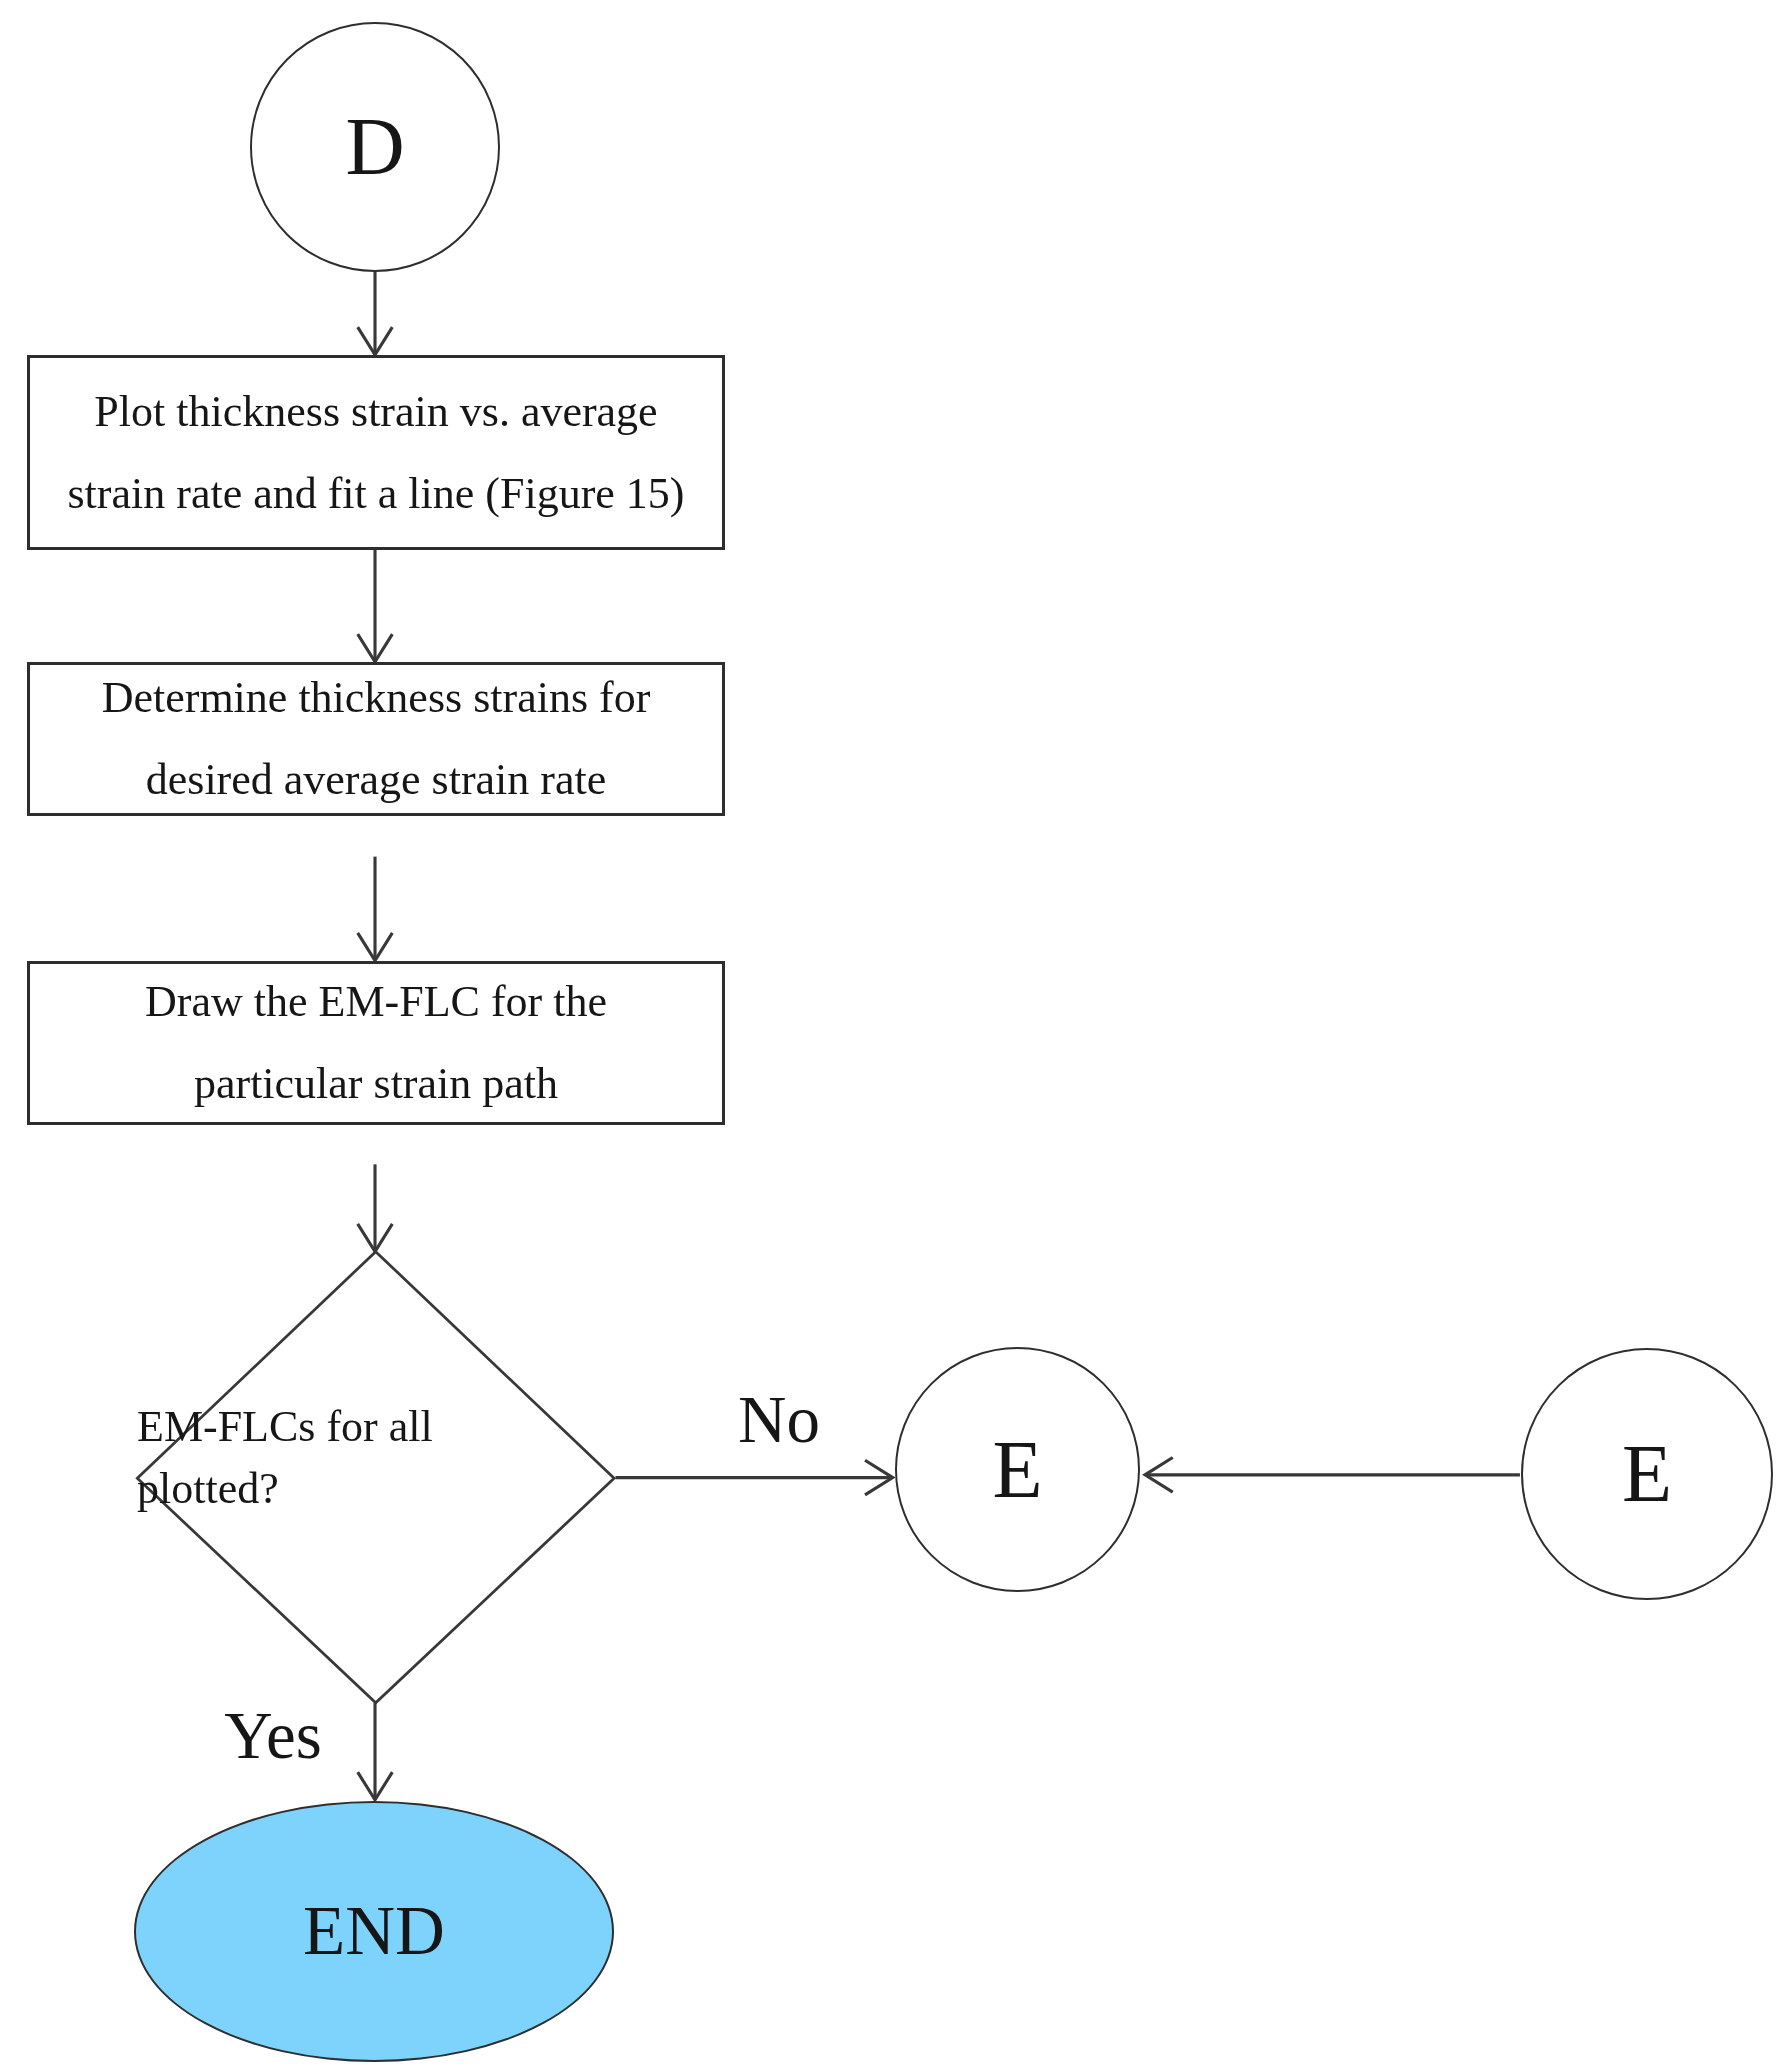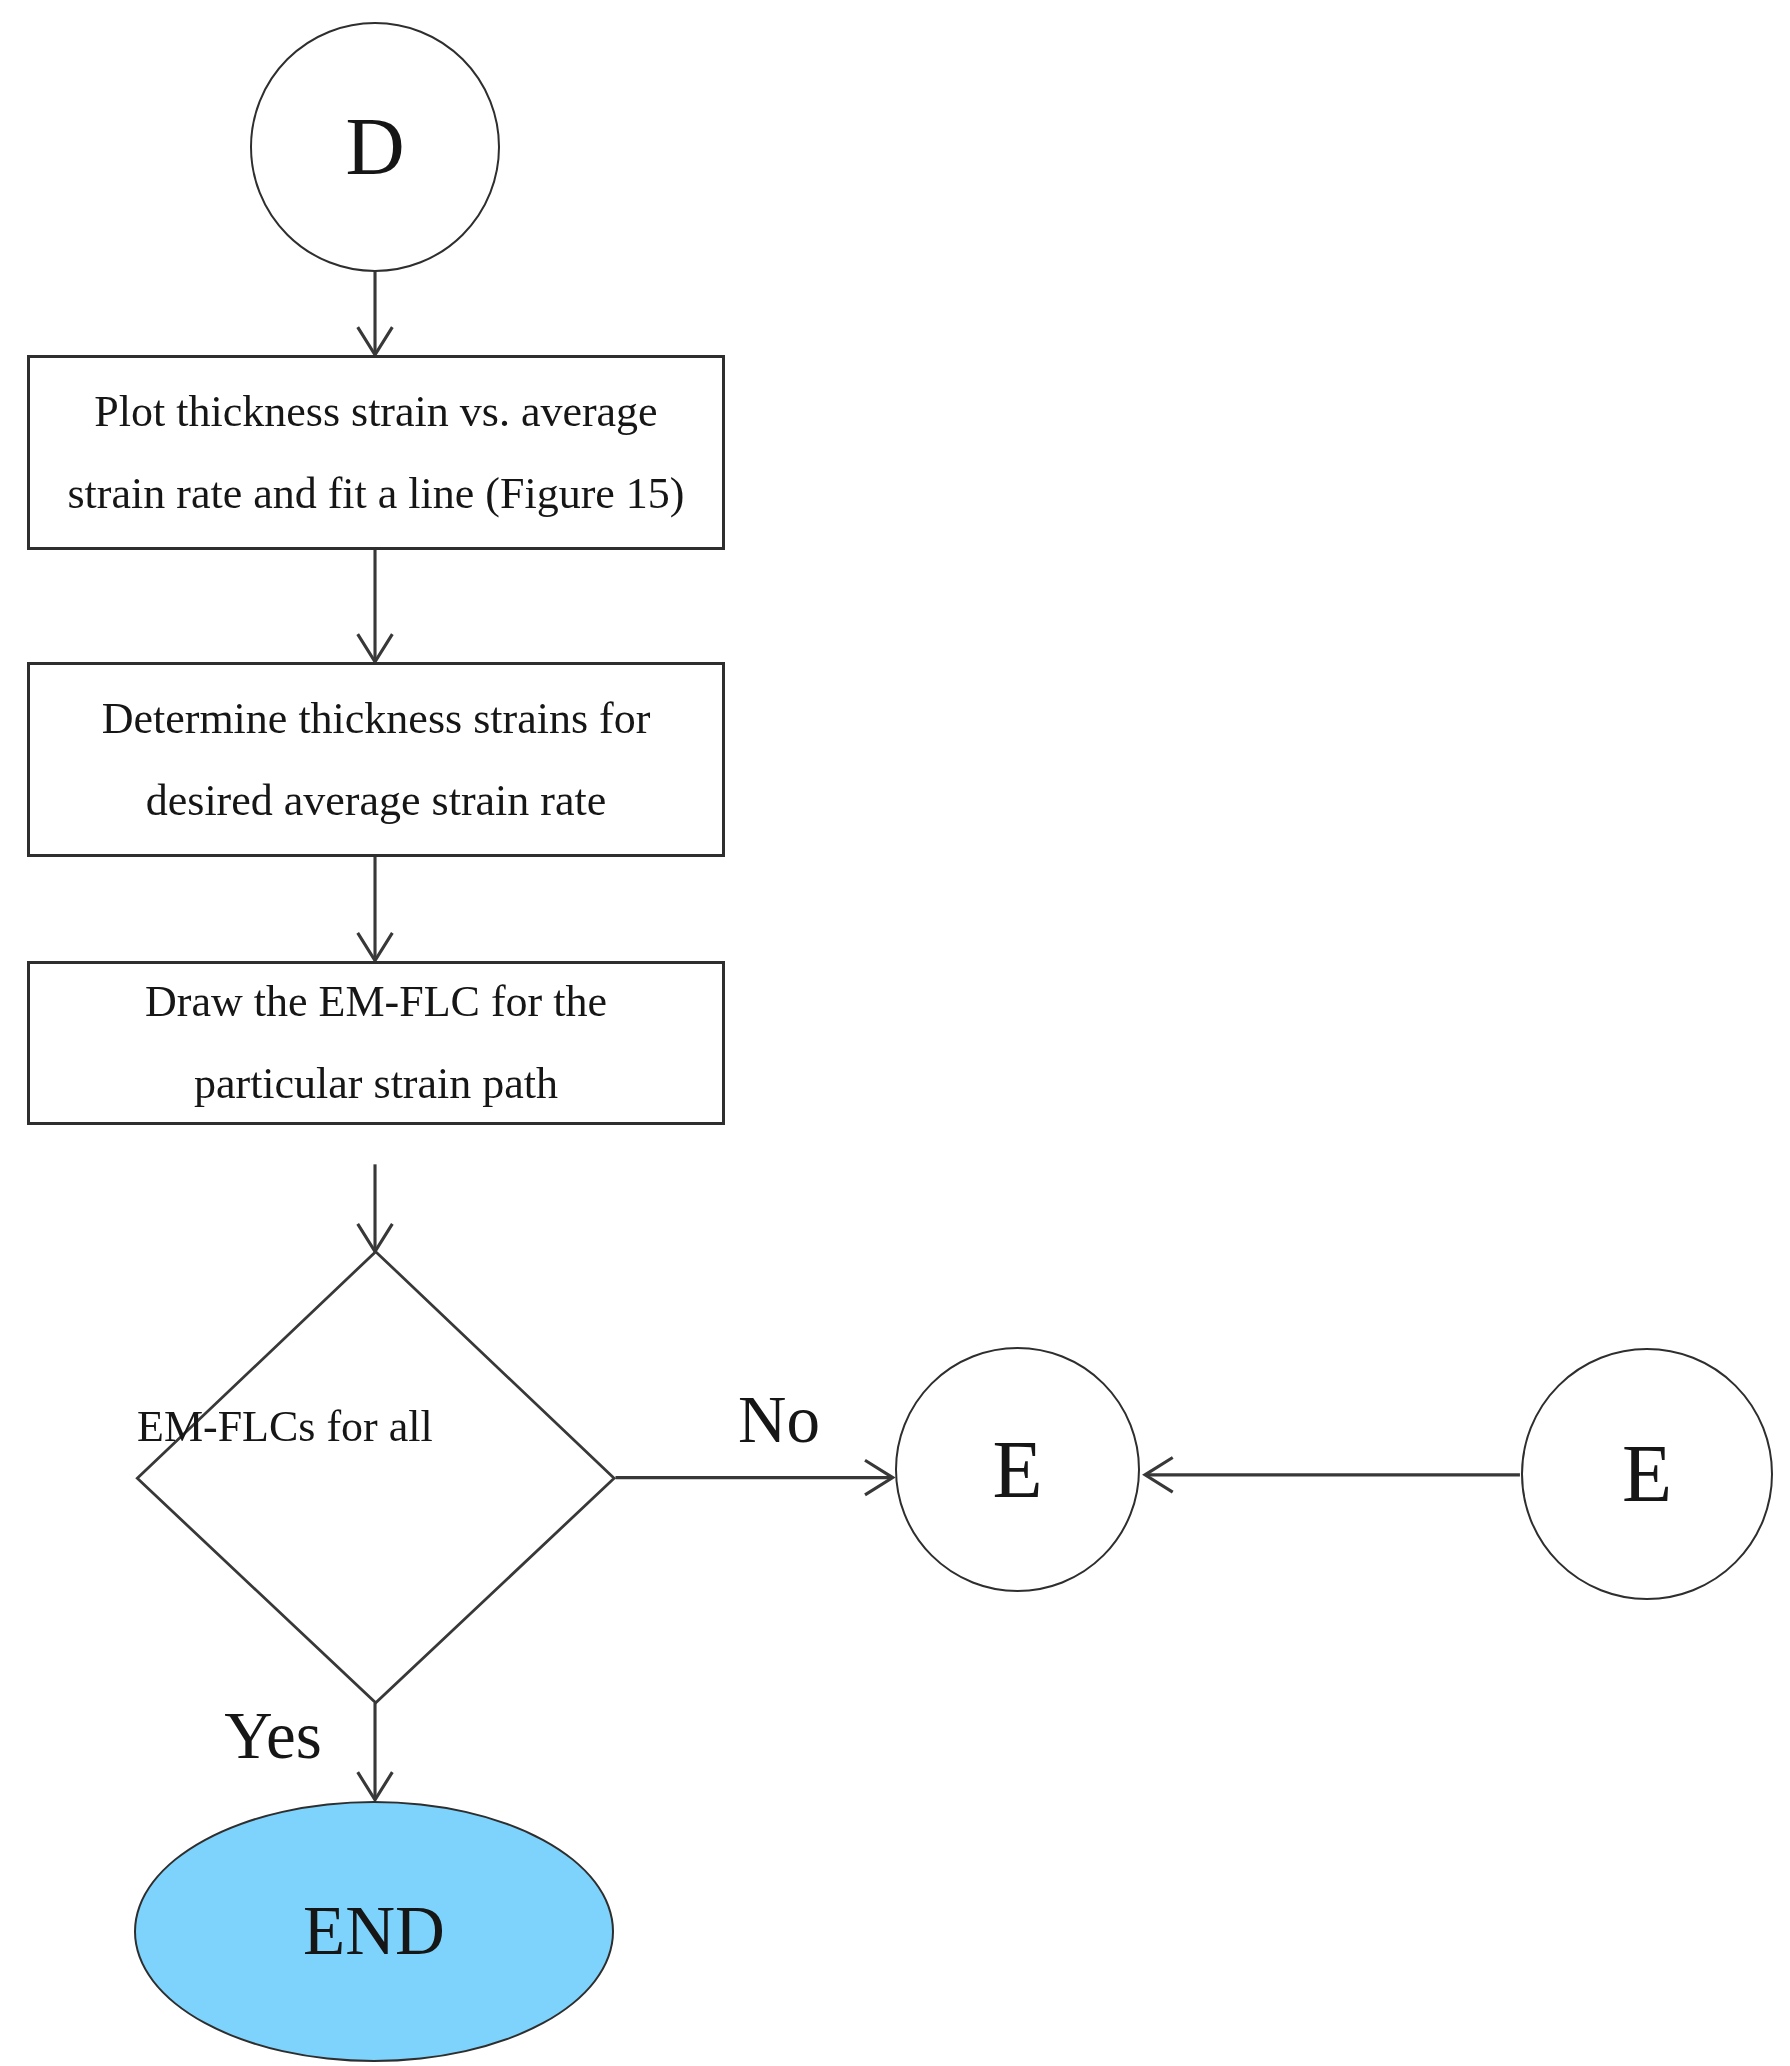--- a/index.html
+++ b/index.html
@@ -112,32 +112,33 @@
 
   <div class="node circle-node" style="left:250px; top:21.5px; width:250px; height:250px;">
     <span>D</span>
   </div>
 
   <div class="node rect-node line-block" style="left:27px; top:355px; width:698px; height:195px;">
     <span>Plot thickness strain vs. average</span>
     <span>strain rate and fit a line (Figure 15)</span>
   </div>
 
-  <div class="node rect-node line-block" style="left:27px; top:662px; width:698px; height:195px;">
+  <div class="node rect-node line-block" style="left:27px; top:662px; width:698px; height:154px;">
     <span>Determine thickness strains for</span>
     <span>desired average strain rate</span>
   </div>
 
   <div class="node rect-node line-block" style="left:27px; top:961px; width:698px; height:164px;">
     <span>Draw the EM-FLC for the</span>
     <span>particular strain path</span>
   </div>
 
   <div class="diamond-text line-block" style="left:137px; top:1396px; width:477px;">
     <span>EM-FLCs for all</span>
+    <span>plotted?</span>
   </div>
 
   <div class="edge-label" style="left:706px; top:1383px; width:146px;">No</div>
 
   <div class="node circle-node" style="left:895px; top:1347px; width:245px; height:245px;">
     <span>E</span>
   </div>
 
   <div class="node circle-node" style="left:1521px; top:1348px; width:252px; height:252px;">
     <span>E</span>

